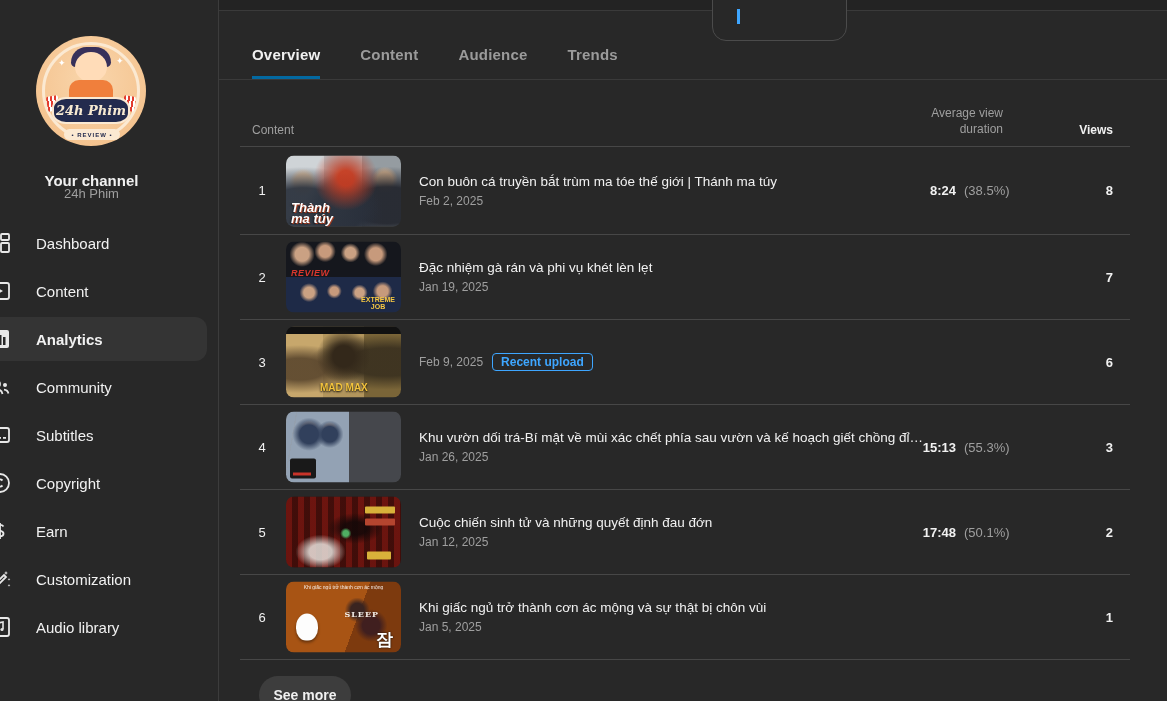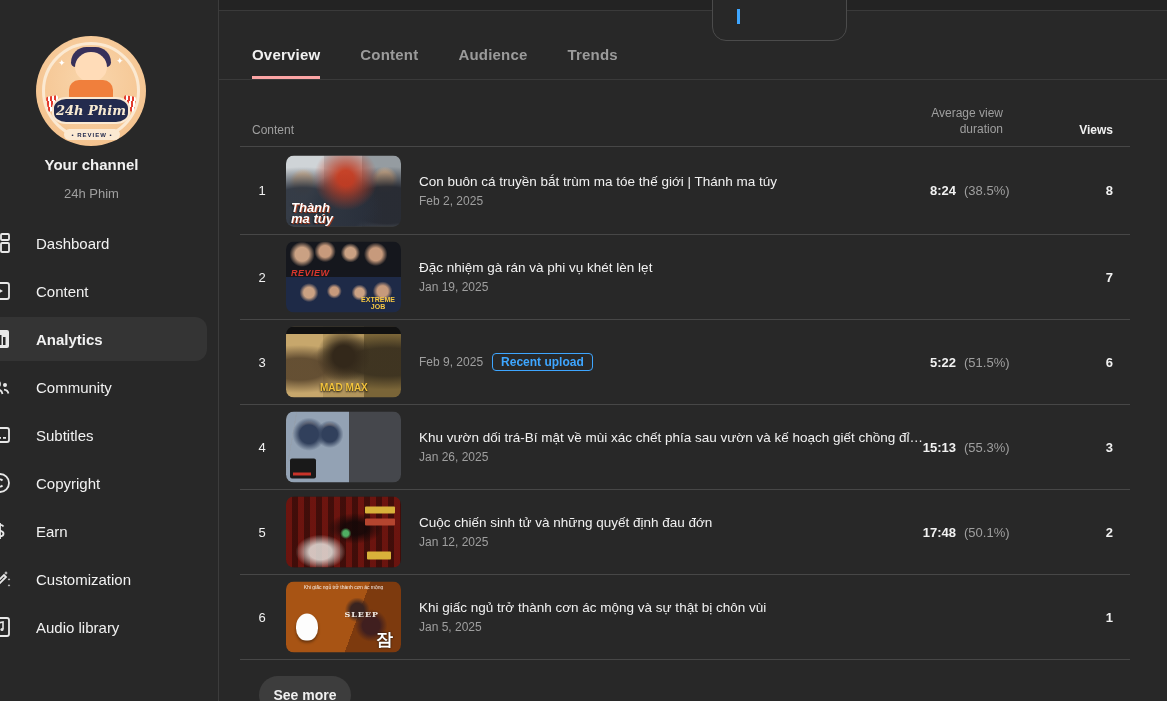--- a/index.html
+++ b/index.html
@@ -24,42 +24,42 @@
   .avatar .star{position:absolute;color:#fff;font-size:9px;}
   .avatar .star.s1{left:22px;top:22px;}
   .avatar .star.s2{left:80px;top:20px;}
   .avatar .banner{position:absolute;left:16px;top:61px;width:78px;height:27px;border-radius:14px/11px;
           background:#232b4e;border:2px solid #fbe9d2;display:flex;align-items:center;justify-content:center;}
   .avatar .banner span{font-family:"DejaVu Serif",serif;font-style:italic;font-weight:bold;
           font-size:13px;color:#f7ead2;white-space:nowrap;}
   .avatar .review{position:absolute;left:28px;top:93px;width:56px;height:11px;border-radius:6px;background:#fbe9d2;
           display:flex;align-items:center;justify-content:center;font-size:6px;font-weight:bold;color:#232b4e;letter-spacing:1px;}
 
-  .channel-label{position:absolute;left:0;top:156px;width:183px;text-align:center;font-size:15px;font-weight:bold;color:#f1f1f1;}
+  .channel-label{position:absolute;left:0;top:172px;width:183px;text-align:center;font-size:15px;font-weight:bold;color:#f1f1f1;}
   .channel-name{position:absolute;left:0;top:186px;width:183px;text-align:center;font-size:13px;color:#9f9f9f;}
 
   .nav{position:absolute;left:0;top:219px;width:218px;}
   .nav-item{position:relative;height:48px;display:flex;align-items:center;cursor:pointer;}
   .nav-item .pill{display:none;}
   .nav-item.active .pill{display:block;position:absolute;left:-12px;top:2px;right:11px;bottom:2px;
           background:#343434;border-radius:12px;}
   .nav-icon{position:absolute;left:-12px;top:12px;width:24px;height:24px;z-index:2;}
   .nav-label{position:relative;margin-left:36px;font-size:15px;font-weight:500;color:#f1f1f1;z-index:2;}
   .nav-item.active .nav-label{font-weight:bold;}
 
   
   .main{position:absolute;left:219px;top:0;right:0;bottom:0;}
   .top-strip{position:absolute;left:0;top:0;right:0;height:11px;background:#232323;border-bottom:1px solid #3a3a3a;}
   .cutoff-card{position:absolute;left:493px;top:-15px;width:135px;height:56px;background:#282828;
           border:1px solid #4b4b4b;border-radius:14px;z-index:3;}
   .cutoff-card .blue-bar{position:absolute;left:24px;top:23px;width:3px;height:15px;background:#3ea6ff;}
 
   .tabs{position:absolute;left:33px;top:0;height:79px;display:flex;align-items:flex-end;gap:40px;z-index:2;}
   .tab{padding-bottom:13px;font-size:15px;font-weight:bold;color:#9b9b9b;letter-spacing:.2px;cursor:pointer;border-bottom:3px solid transparent;}
-  .tab.active{color:#f1f1f1;border-bottom:3px solid #fca5a5;}
+  .tab.active{color:#f1f1f1;border-bottom:3px solid #0369a1;}
   .tabs-divider{position:absolute;left:0;right:0;top:79px;height:1px;background:#3a3a3a;}
 
   
   .table{position:absolute;left:21px;top:80px;width:890px;}
   .thead{position:relative;height:67px;border-bottom:1px solid #474747;}
   .thead .col-content{position:absolute;left:12px;bottom:9px;font-size:12px;color:#9f9f9f;}
   .thead .col-avg{position:absolute;right:127px;bottom:9px;font-size:12px;color:#9f9f9f;text-align:right;line-height:16px;}
   .thead .col-views{position:absolute;right:17px;bottom:9px;font-size:12px;color:#f1f1f1;font-weight:bold;}
 
   .row{position:relative;height:85px;border-bottom:1px solid #474747;cursor:pointer;}
@@ -321,24 +321,20 @@
         <div class="rank">3</div>
         <div class="thumb th3">
           <span class="t-film">MAD MAX</span>
         </div>
         <div class="meta">
           <div class="dateline">
             <span class="date">Feb 9, 2025</span>
             <span class="badge">Recent upload</span>
           </div>
         </div>
-        <div class="dur">
-          <span class="time">5:22</span>
-          <span class="pct">(51.5%)</span>
-        </div>
         <div class="views">6</div>
       </div>
 
       <div class="row">
         <div class="rank">4</div>
         <div class="thumb th4">
           <span class="t-chip"></span>
           <span class="t-chip-red"></span>
         </div>
         <div class="meta">

